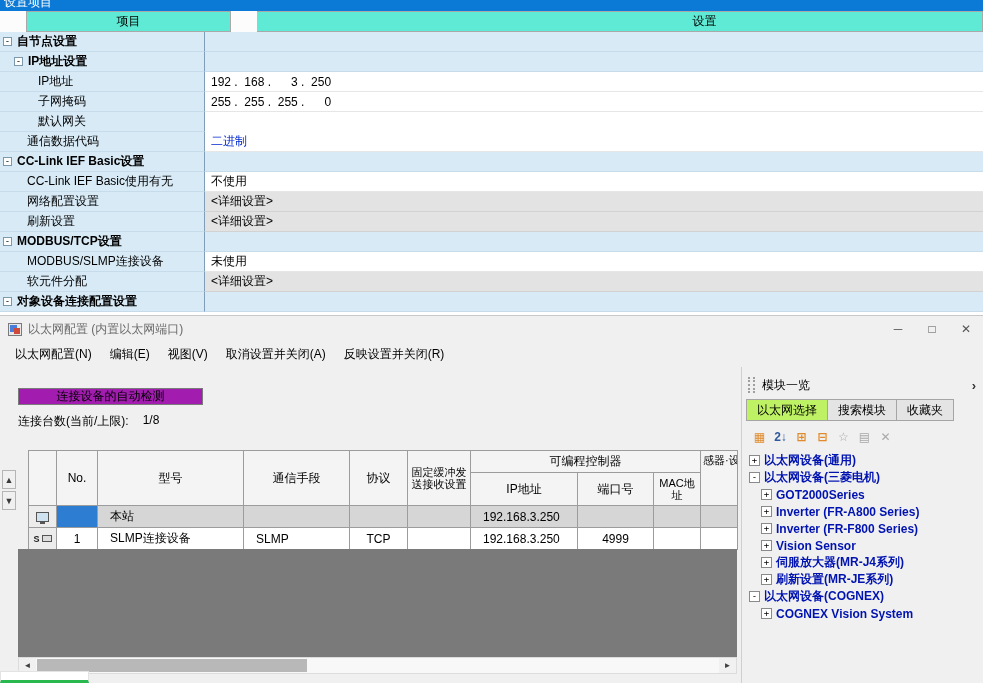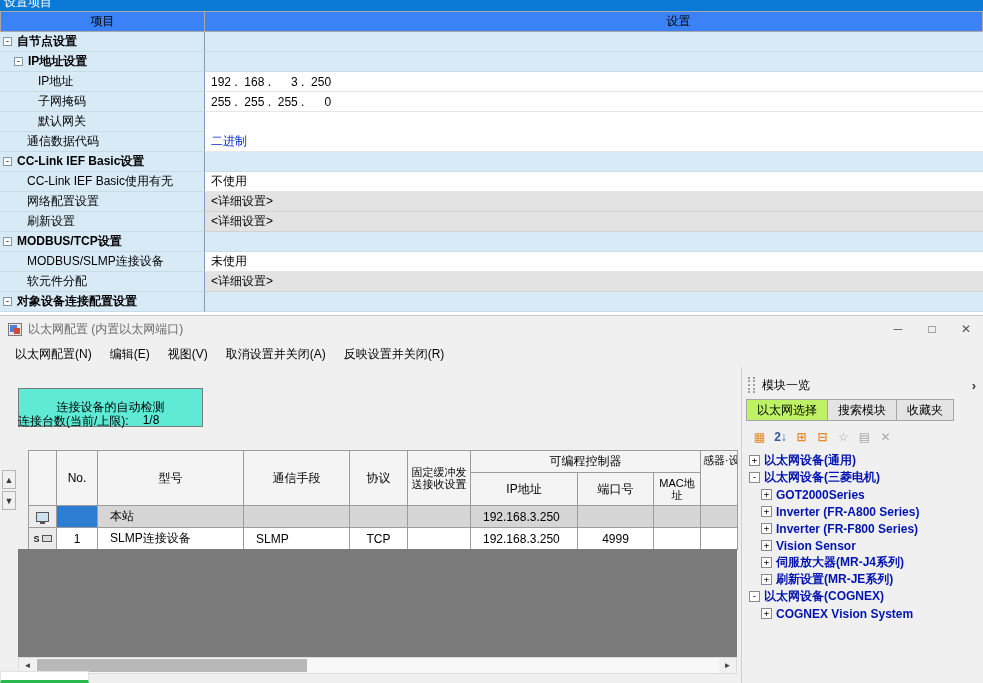--- a/index.html
+++ b/index.html
@@ -8,21 +8,21 @@
     position: relative; overflow: hidden; background: #ffffff;
     font-family: "Liberation Sans", "DejaVu Sans", sans-serif;
     font-size: 12px; color: #000;
   }
   .abs { position: absolute; }
 
   
   #top-titlebar { left:0; top:0; width:983px; height:11px; background:#0a7ad6; overflow:hidden; }
   #top-titlebar span { position:absolute; left:4px; top:-6px; color:#fff; font-size:12px; }
   #settings-header { left:0; top:11px; width:983px; height:21px; display:flex; background:#fcfcfc; }
-  .sh-cell { border:1px solid #a9a9a9; border-left:none; display:flex; align-items:center; justify-content:center; background:#3b82f6; }
+  .sh-cell { border:1px solid #a9a9a9; border-left:none; display:flex; align-items:center; justify-content:center; background:#5eead4;margin-left:26px; }
   .sh-item { width:205px; border-left:1px solid #a9a9a9; }
   .sh-setting { flex:1; padding-left:170px; }
   #settings-rows { left:0; top:32px; width:983px; }
   .srow { display:flex; height:20px; }
   .sr-left { width:205px; background:#d7eaf6; border-right:1px solid #7f9db9; border-bottom:1px solid #c6dcea; display:flex; align-items:center; overflow:hidden; white-space:nowrap; }
   .sr-right { flex:1; display:flex; align-items:center; padding-left:6px; white-space:pre; overflow:hidden; border-bottom:1px solid #e6e6e6; }
   .t-group .sr-right { background:#d7eaf6; border-bottom-color:#c6dcea; }
   .t-group .sr-label { font-weight:bold; }
   .t-value .sr-right { background:#ffffff; }
   .t-value-blue .sr-right { background:#ffffff; color:#0026cc; }
@@ -36,21 +36,21 @@
   #win-titlebar { left:0; top:315px; width:983px; height:28px; display:flex; align-items:center; }
   .win-icon { position:relative; width:14px; height:13px; border:1px solid #7a7a7a; background:#e8e8e8; margin:0 6px 0 8px; flex:none; }
   .wi-a { position:absolute; left:1px; top:1px; width:7px; height:7px; background:#4a7edb; }
   .wi-b { position:absolute; right:1px; bottom:1px; width:6px; height:6px; background:#d04a3a; }
   #win-title { color:#6a6a6a; }
   #win-controls { margin-left:auto; display:flex; }
   .win-btn { width:34px; height:26px; display:flex; align-items:center; justify-content:center; color:#555; font-size:12px; }
   #menu-bar { left:0; top:343px; width:740px; height:23px; display:flex; align-items:center; padding-left:6px; }
   .menu-item { padding:3px 9px; white-space:nowrap; }
 
-  #detect-btn { left:18px; top:388px; width:185px; height:39px; border:1px solid #7a7a7a; background:#5eead4;
+  #detect-btn { left:18px; top:388px; width:185px; height:17px; border:1px solid #7a7a7a; background:#a21caf;
                 display:flex; align-items:center; justify-content:center; }
   #count-line { left:18px; top:413px; display:flex; white-space:pre; }
   #count-line .cv { margin-left:14px; }
 
   .mv-btn { left:2px; width:14px; height:19px; border:1px solid #b5b5b5; background:#f0f0f0; color:#3a3a3a;
             display:flex; align-items:center; justify-content:center; font-size:9px; }
 
   
   #dev-table { left:28px; top:450px; width:710px; border-left:1px solid #9c9c9c; border-top:1px solid #9c9c9c; background:#f4f4f4; }
   .thead { display:flex; height:55px; }

